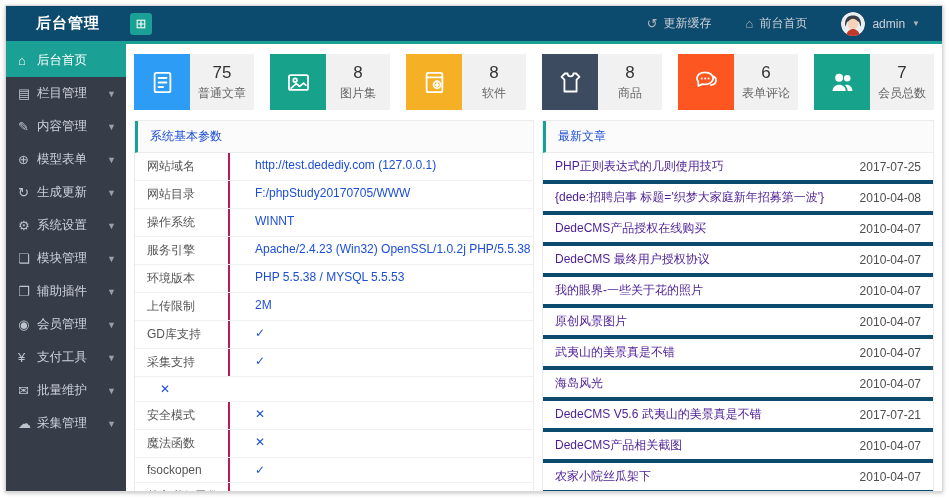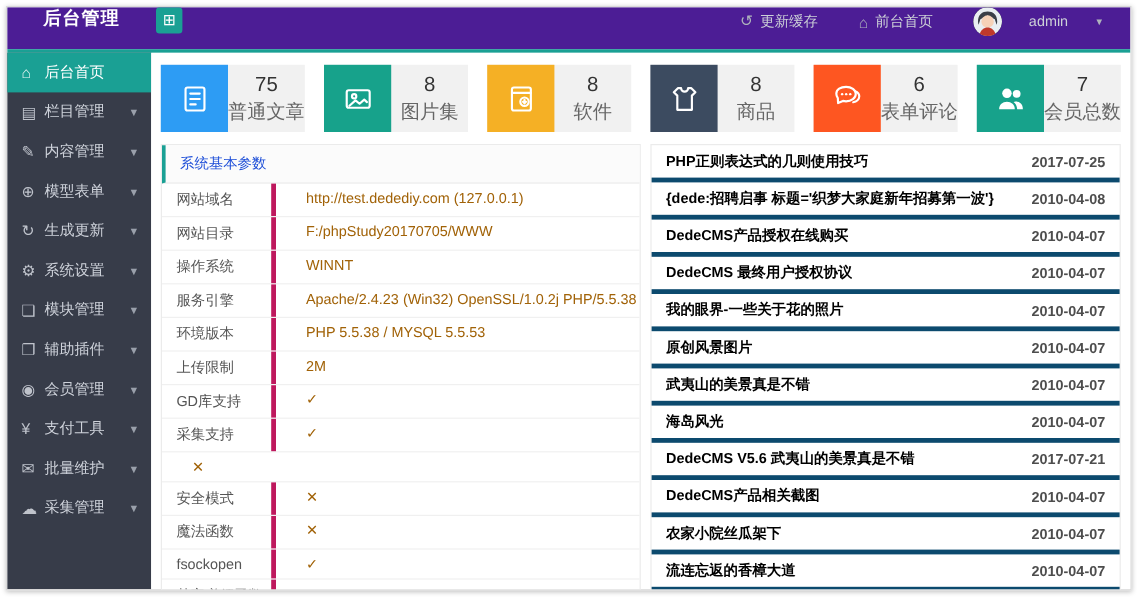--- a/index.html
+++ b/index.html
@@ -1,28 +1,28 @@
 <!DOCTYPE html>
 <html><head>
 <meta charset="utf-8">
 <style>
   html,body{margin:0;padding:0;width:949px;height:500px;overflow:hidden;background:#fff;
     font-family:"Liberation Sans","DejaVu Sans",sans-serif;}
   *{box-sizing:border-box;}
   .window{position:absolute;left:5px;top:5px;width:938px;height:487px;background:#fff;
     border:1px solid #d9d9d9;box-shadow:0 1px 4px rgba(0,0,0,.25);display:flex;flex-direction:column;overflow:hidden;}
   
-  .topbar{height:35px;background:#4c1d95;display:flex;align-items:flex-start;flex:none;}
+  .topbar{height:35px;background:#0c4a6e;display:flex;align-items:center;flex:none;}
   .topbar-title{width:120px;padding-left:30px;color:#fff;font-size:15px;font-weight:600;letter-spacing:1px;}
   .toggle-btn{width:22px;height:22px;margin-left:4px;background:#1aa094;border:none;border-radius:3px;
     color:#fff;font-size:13px;line-height:20px;text-align:center;padding:0;cursor:pointer;}
   .topbar-right{margin-left:auto;display:flex;align-items:center;gap:34px;padding-right:22px;}
   .tb-action{display:flex;align-items:center;gap:6px;color:#ccd0d7;font-size:12px;cursor:pointer;}
   .tb-action .ticon{font-size:13px;color:#aeb3bc;}
-  .user{display:flex;align-items:center;gap:22px;color:#ccd0d7;font-size:12px;cursor:pointer;}
+  .user{display:flex;align-items:center;gap:7px;color:#ccd0d7;font-size:12px;cursor:pointer;}
   .avatar{width:24px;height:24px;border-radius:50%;overflow:hidden;background:#5a5e66;flex:none;}
   .caret-down{font-size:8px;color:#aeb3bc;}
   .accent-line{height:3px;background:#1aa094;flex:none;}
   
   .page-body{flex:1;display:flex;min-height:0;}
   .sidebar{width:120px;background:#373c49;flex:none;}
   .menu-item{height:33px;display:flex;align-items:center;padding:0 10px 0 12px;color:#ced2da;
     font-size:12.5px;cursor:pointer;}
   .menu-item.active{background:#1aa094;color:#fff;}
   .micon{width:19px;font-size:13px;color:inherit;opacity:.9;flex:none;}
@@ -30,36 +30,36 @@
   .m-caret{margin-left:auto;font-size:9px;color:#9aa0ab;}
   .menu-item.active .m-caret{color:#e6fffa;}
   
   .content{flex:1;display:flex;flex-direction:column;background:#fff;min-width:0;}
   .cards{display:flex;gap:16px;padding:10px 8px;flex:none;}
   .card{flex:1;display:flex;background:#f1f1f1;height:56px;cursor:pointer;}
   .card-icon{width:56px;flex:none;display:flex;align-items:center;justify-content:center;}
   .card-icon svg{width:27px;height:27px;display:block;}
   .card-text{flex:1;display:flex;flex-direction:column;align-items:center;justify-content:center;}
   .count{font-size:17px;color:#333;}
-  .clabel{font-size:16px;color:#666;margin-top:2px;}
+  .clabel{font-size:12px;color:#666;margin-top:2px;}
   .panels{display:flex;gap:8px;padding:0 8px;align-items:flex-start;flex:none;}
   .panel{border:1px solid #ebebeb;background:#fff;}
   .panel-left{width:400px;flex:none;}
   .panel-right{flex:1;min-width:0;}
   .panel-header{padding:7px 12px;font-size:12px;color:#1d4ed8;background:#fbfbfb;
     border-left:3px solid #1aa094;border-bottom:1px solid #ececec;}
   .srow{display:flex;font-size:12px;color:#555;}
   .srow + .srow{border-top:1px solid #f0f0f0;justify-content:space-between;}
-  .slabel{width:95px;flex:none;padding:5px 6px 5px 12px;border-right:4px solid #be185d;white-space:nowrap;}
-  .svalue{flex:1;padding:5px 10px 5px 25px;white-space:nowrap;overflow:hidden;color:#a16207;}
+  .slabel{width:95px;flex:none;padding:5px 6px 5px 12px;border-right:2px solid #be185d;white-space:nowrap;}
+  .svalue{flex:1;padding:5px 10px 5px 25px;white-space:nowrap;overflow:hidden;color:#1d4ed8;}
   .arow{display:flex;justify-content:space-between;align-items:center;font-size:12px;
     padding:5px 12px;cursor:pointer;}
   .arow + .arow{border-top:4px solid #0c4a6e;}
-  .atitle{color:#000000;white-space:nowrap;overflow:hidden;text-overflow:ellipsis;font-weight:bold;}
-  .adate{color:#4d4d4d;font-weight:bold;flex:none;margin-left:10px;}
+  .atitle{color:#4c1d95;white-space:nowrap;overflow:hidden;text-overflow:ellipsis;}
+  .adate{color:#4d4d4d;font-weight:normal;flex:none;margin-left:10px;}
 </style>
 </head>
 <body>
 
 <div class="window">
 
   <header class="topbar">
     <div class="topbar-title">后台管理</div>
     <button class="toggle-btn"><span>⊞</span></button>
     <div class="topbar-right">
@@ -306,20 +306,21 @@
                 <div class="svalue">✓</div>
               </div>
               <div class="srow">
                 <div class="slabel">其它必须函数</div>
                 <div class="svalue">✓</div>
               </div>
             </div>
         </section>
 
         <section class="panel panel-right">
+          <div class="panel-header">最新文章</div>
           <div>
 
           <div class="arow">
                 <div class="atitle">PHP正则表达式的几则使用技巧</div>
                 <div class="adate">2017-07-25</div>
               </div>
               <div class="arow">
                 <div class="atitle">{dede:招聘启事 标题='织梦大家庭新年招募第一波'}</div>
                 <div class="adate">2010-04-08</div>
               </div>

